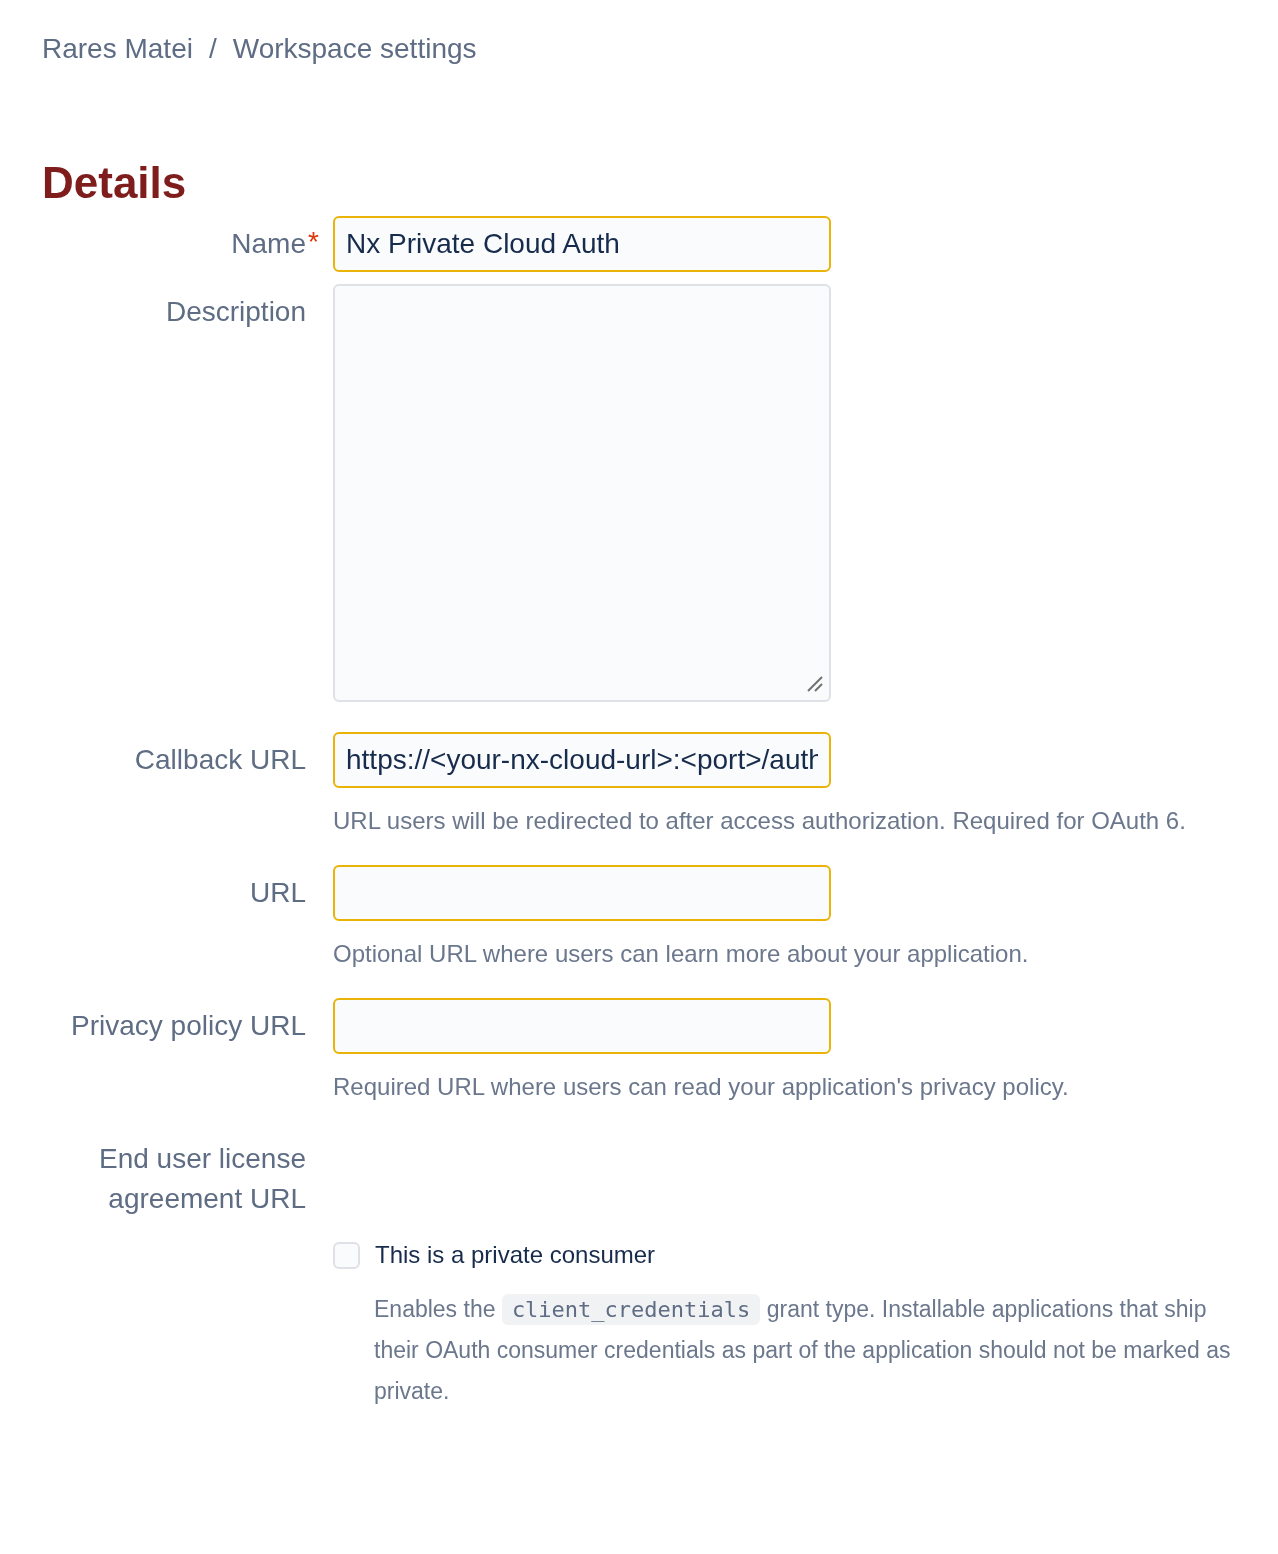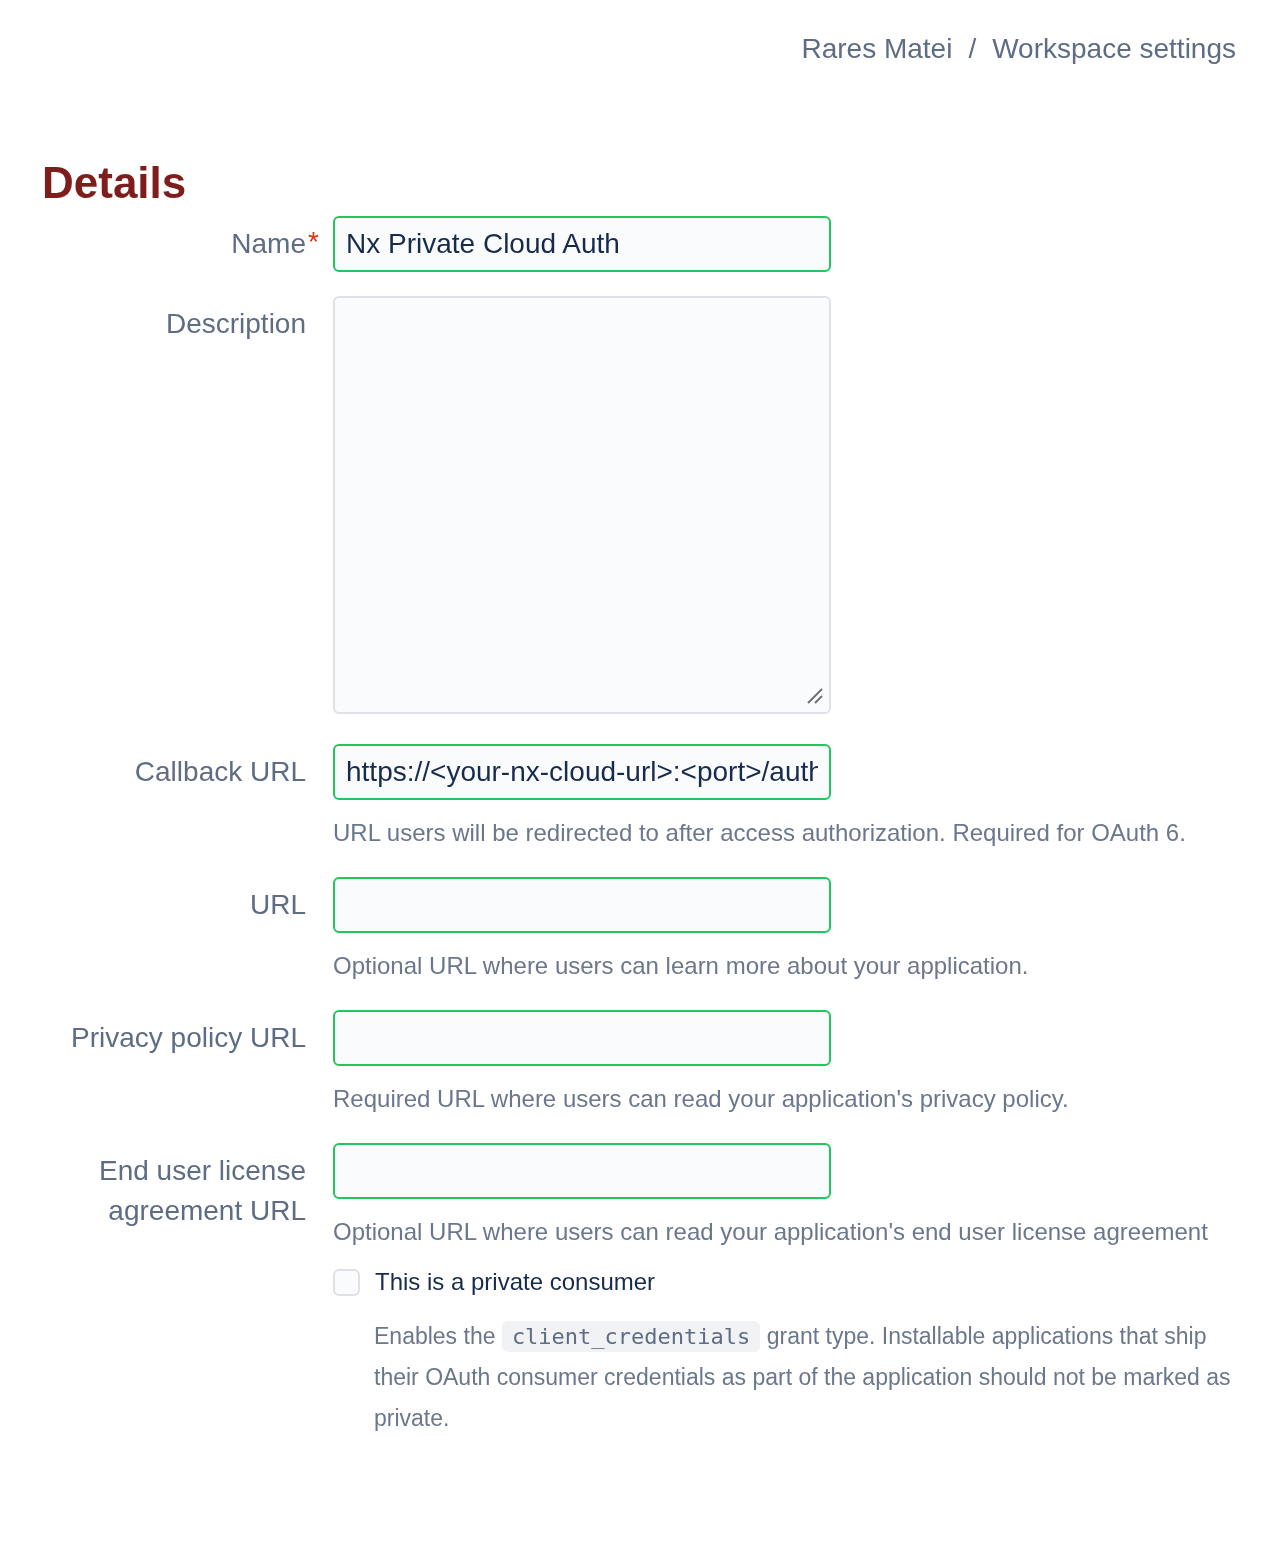--- a/index.html
+++ b/index.html
@@ -7,21 +7,21 @@
   body {
     font-family: "Liberation Sans", "DejaVu Sans", sans-serif;
     color: #172B4D;
     width: 1278px;
     height: 1554px;
     overflow: hidden;
   }
   .page { padding: 32px 42px 40px 42px; }
 
   
-  .breadcrumb { font-size: 28px; line-height: 34px; color: #5E6C84; text-align: right; }
+  .breadcrumb { font-size: 28px; line-height: 34px; color: #5E6C84; }
   .crumb { color: #5E6C84; text-decoration: none; cursor: pointer; }
   .crumb-sep { margin: 0 16px; color: #5E6C84; }
 
   
   .page-title {
     margin: 24px 0 0 0;
     font-size: 46px;
     line-height: 56px;
     font-weight: 700;
     color: #172B4D;
@@ -30,42 +30,42 @@
   .section-heading {
     margin: 98px 0 14px 0;
     font-size: 44px;
     line-height: 38px;
     font-weight: 700;
     color: #7f1d1d;
   }
 
   
   .form-row { display: flex; margin-bottom: 30px; }
-  .form-row.name-row { margin-bottom: 24px; }
+  .form-row.name-row { margin-bottom: 12px; }
   .label-col { width: 264px; flex: none; text-align: right; padding-top: 8px; }
   .field-label {
     font-size: 28px;
     line-height: 40px;
     color: #5E6C84;
     position: relative;
     display: inline;
   }
   .req {
     position: absolute;
     color: #DE350B;
     font-size: 28px;
     top: -6px;
     padding-left: 2px;
   }
   .field-col { margin-left: 27px; width: 920px; flex: none; }
 
   .text-input {
     width: 498px;
     height: 56px;
-    border: 2px solid #22c55e;
+    border: 2px solid #eab308;
     background: #FAFBFC;
     border-radius: 6px;
     padding: 0 11px;
     font-family: "Liberation Sans", "DejaVu Sans", sans-serif;
     font-size: 28px;
     color: #172B4D;
     outline: none;
     white-space: nowrap;
     overflow: hidden;
   }
@@ -209,24 +209,20 @@
       <div class="field-col">
         <input type="text" class="text-input" value="" style="">
         <p class="helper">Required URL where users can read your application's privacy policy.</p>
       </div>
     </div>
 
     <div class="form-row" style="margin-bottom:0;">
       <div class="label-col">
         <label class="field-label">End user license agreement URL</label>
       </div>
-      <div class="field-col">
-        <input type="text" class="text-input" value="" style="">
-        <p class="helper">Optional URL where users can read your application's end user license agreement</p>
-      </div>
     </div>
 
     <div class="checkbox-row">
       <input type="checkbox" id="private-consumer" class="checkbox" style="">
       <label for="private-consumer" class="checkbox-label">This is a private consumer</label>
     </div>
 
     <p class="consumer-helper"><span>Enables the </span><code class="code-chip">client_credentials</code><span> grant type. Installable applications that ship their OAuth consumer credentials as part of the application should not be marked as private.</span></p>
 
   </form>

